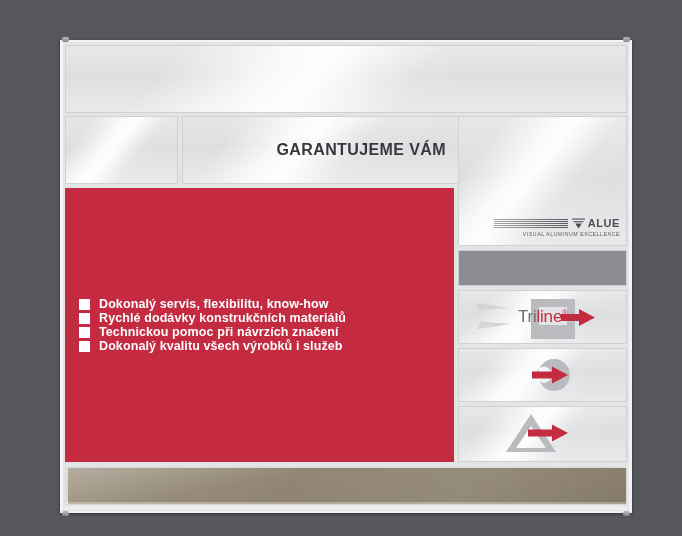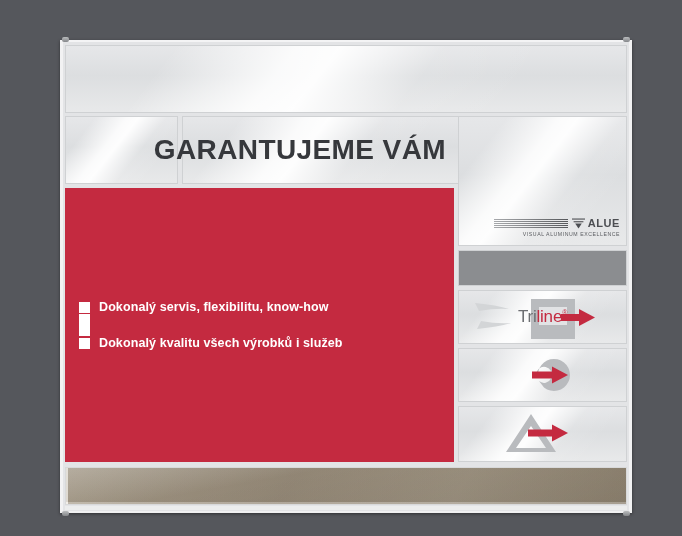--- a/index.html
+++ b/index.html
@@ -93,21 +93,21 @@
     position: absolute;
     left: 117px;
     top: 0;
     width: 277px;
     height: 68px;
     display: flex;
     align-items: center;
     justify-content: flex-end;
   }
   #page-title {
-    font-size: 28px;
+    font-size: 16px;
     font-weight: bold;
     letter-spacing: 0.4px;
     color: #36383c;
     padding-right: 12px;
     white-space: nowrap;
   }
 
   
   #red-panel {
     position: absolute;
@@ -299,25 +299,27 @@
   <div id="red-panel">
     <div id="bullet-list">
 
       <div class="bullet-row">
         <span class="bullet-square"></span>
         <span class="bullet-text">Dokonalý servis, flexibilitu, know-how</span>
       </div>
 
       <div class="bullet-row">
         <span class="bullet-square"></span>
+        <span class="bullet-text">Rychlé dodávky konstrukčních materiálů</span>
       </div>
 
 
       <div class="bullet-row">
         <span class="bullet-square"></span>
+        <span class="bullet-text">Technickou pomoc při návrzích značení</span>
       </div>
 
       <div class="bullet-row">
         <span class="bullet-square"></span>
         <span class="bullet-text">Dokonalý kvalitu všech výrobků i služeb</span>
       </div>
 
     </div>
   </div>
 

